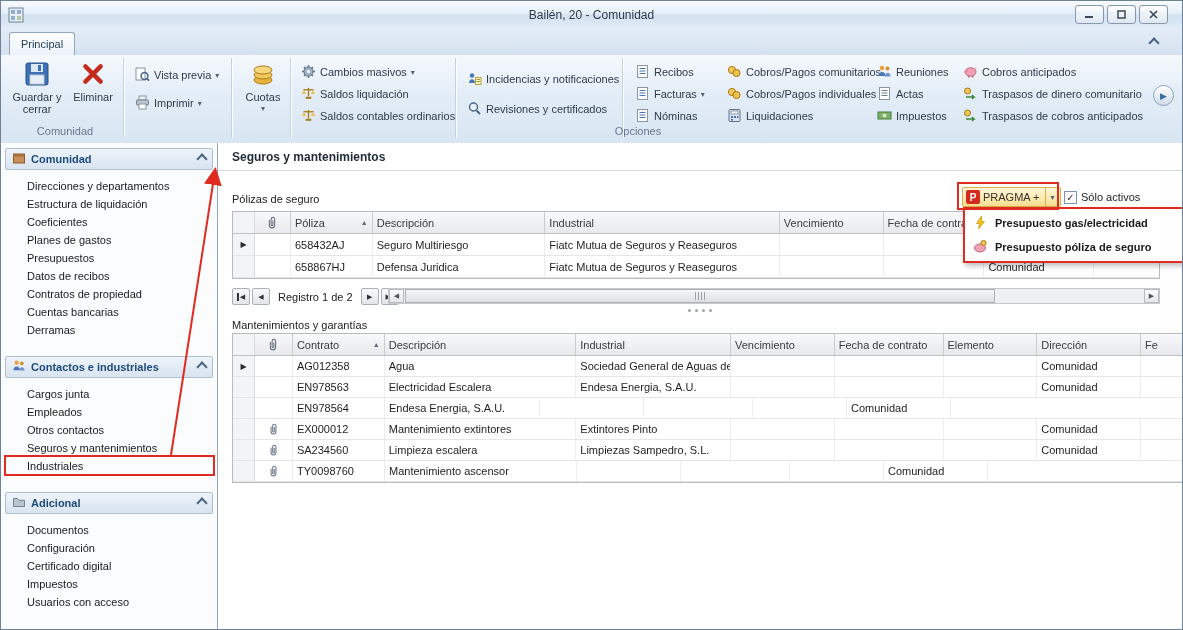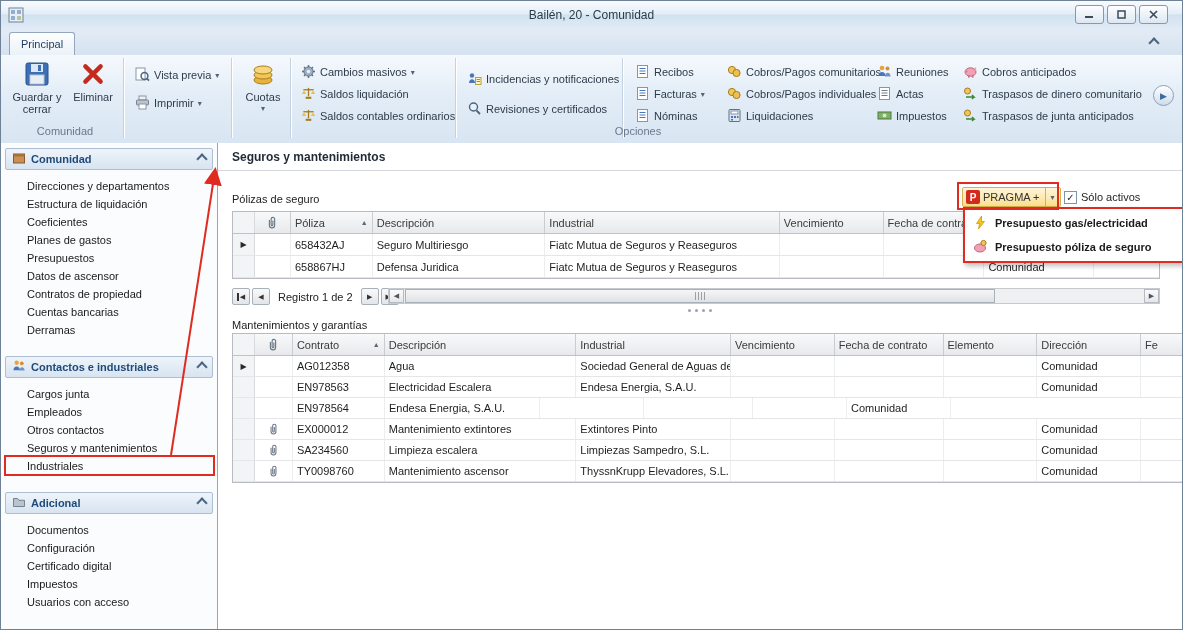--- a/index.html
+++ b/index.html
@@ -309,21 +309,21 @@
             <circle cx="4.5" cy="5" r="3" fill="#f2c75a" stroke="#a87c18"></circle>
             <path d="M3 11h8l-2-2M11 11l-2 2" stroke="#3a8a3a" stroke-width="1.5" fill="none"></path>
           </svg></span>
       <span>Traspasos de dinero comunitario</span>
     </div>
     <div class="sbtn" style="left:958px;top:51px">
       <span><svg width="15" height="15" viewBox="0 0 15 15">
             <circle cx="4.5" cy="5" r="3" fill="#f2c75a" stroke="#a87c18"></circle>
             <path d="M3 11h8l-2-2M11 11l-2 2" stroke="#3a8a3a" stroke-width="1.5" fill="none"></path>
           </svg></span>
-      <span>Traspasos de junta anticipados</span>
+      <span>Traspasos de cobros anticipados</span>
     </div>
 
     <div class="circbtn" style="left:1152px;top:30px">
         <span>▶</span>
       </div>
 
     <div class="glabel" style="left:10px;width:108px">Comunidad</div>
     <div class="glabel" style="left:128px;width:1018px">Opciones</div>
   </div>
 
@@ -339,21 +339,21 @@
           <span>Comunidad</span>
           <span class="spacer"></span>
             <span class="chev-up"></span>
         </div>
         <div class="slist">
           <div class="sitem">Direcciones y departamentos</div>
           <div class="sitem">Estructura de liquidación</div>
           <div class="sitem">Coeficientes</div>
           <div class="sitem">Planes de gastos</div>
           <div class="sitem">Presupuestos</div>
-          <div class="sitem">Datos de ascensor</div>
+          <div class="sitem">Datos de recibos</div>
           <div class="sitem">Contratos de propiedad</div>
           <div class="sitem">Cuentas bancarias</div>
           <div class="sitem">Derramas</div>
         </div>
       </div>
 
       <div class="sgroup">
         <div class="shdr">
           <span><svg width="14" height="14" viewBox="0 0 15 15">
                 <circle cx="5" cy="4" r="2.3" fill="#e8a33c"></circle>
@@ -617,21 +617,20 @@
 
         <div class="grow grow2">
           <div class="gc ind" style="width:22px"></div>
           <div class="gc attc" style="width:38px">
               <svg width="13" height="13" viewBox="0 0 16 16">
                 <path d="M5 4.5v6a3 3 0 0 0 6 0v-7a2 2 0 0 0-4 0v6.5a1 1 0 0 0 2 0V5" fill="none" stroke="#6b7785" stroke-width="1.3"></path>
               </svg>
             </div>
           <div class="gc" style="width:92px">TY0098760</div>
           <div class="gc" style="width:192px">Mantenimiento ascensor</div>
-          <div class="gc" style="width:155px">ThyssnKrupp Elevadores, S.L.</div>
           <div class="gc" style="width:104px"></div>
           <div class="gc" style="width:109px"></div>
           <div class="gc" style="width:94px"></div>
           <div class="gc" style="width:104px">Comunidad</div>
           <div class="gc" style="width:41px;border-right:none"></div>
         </div>
       </div>
 
       <div class="menu" style="left:745px;top:64px">
         <div class="mitem">

